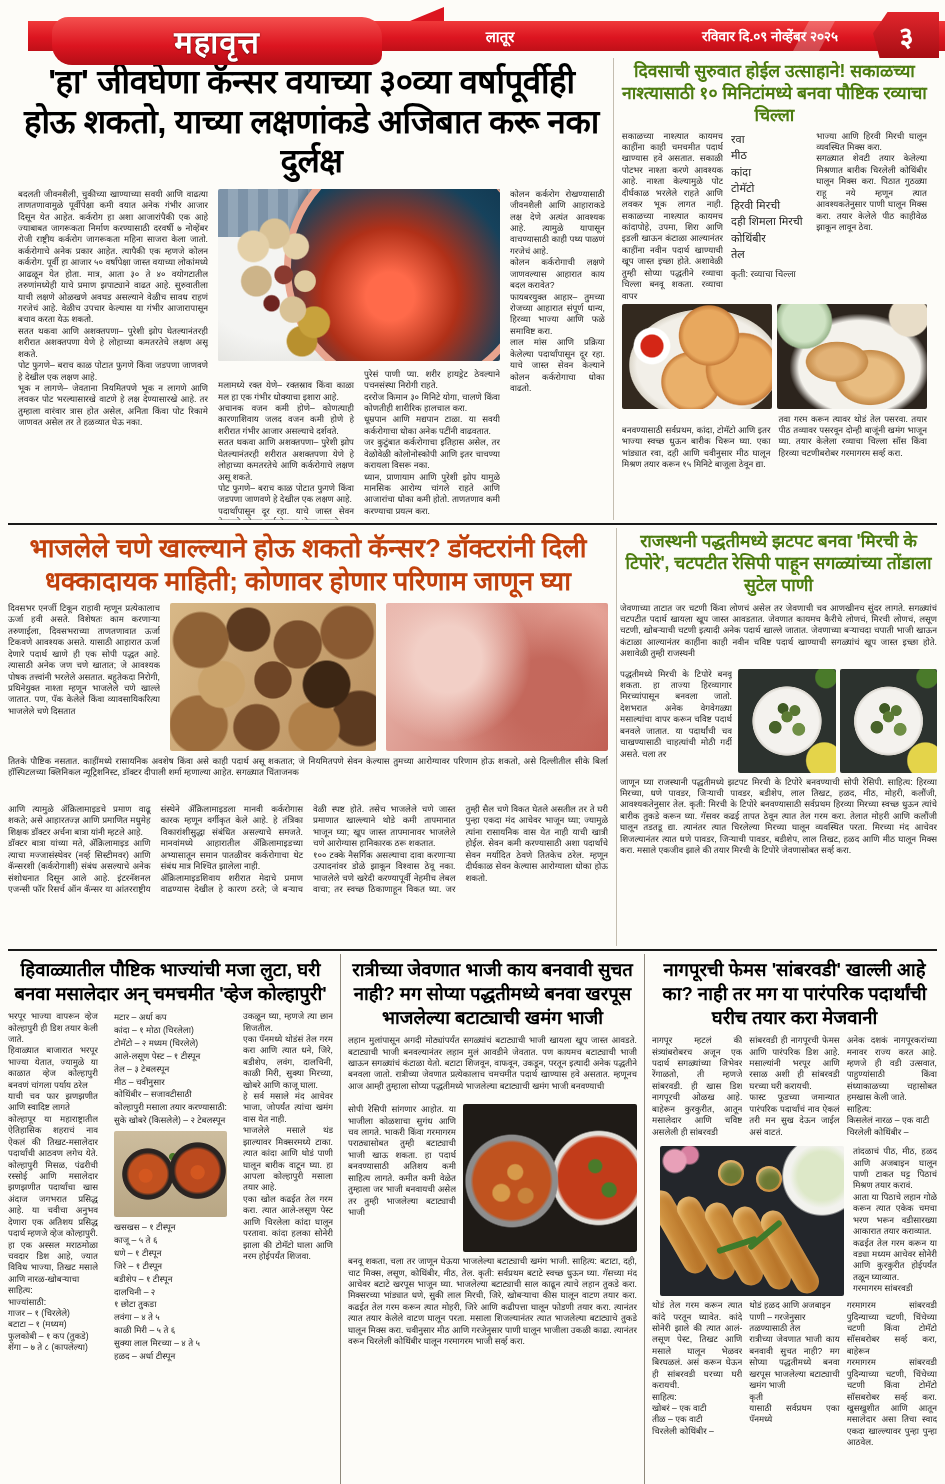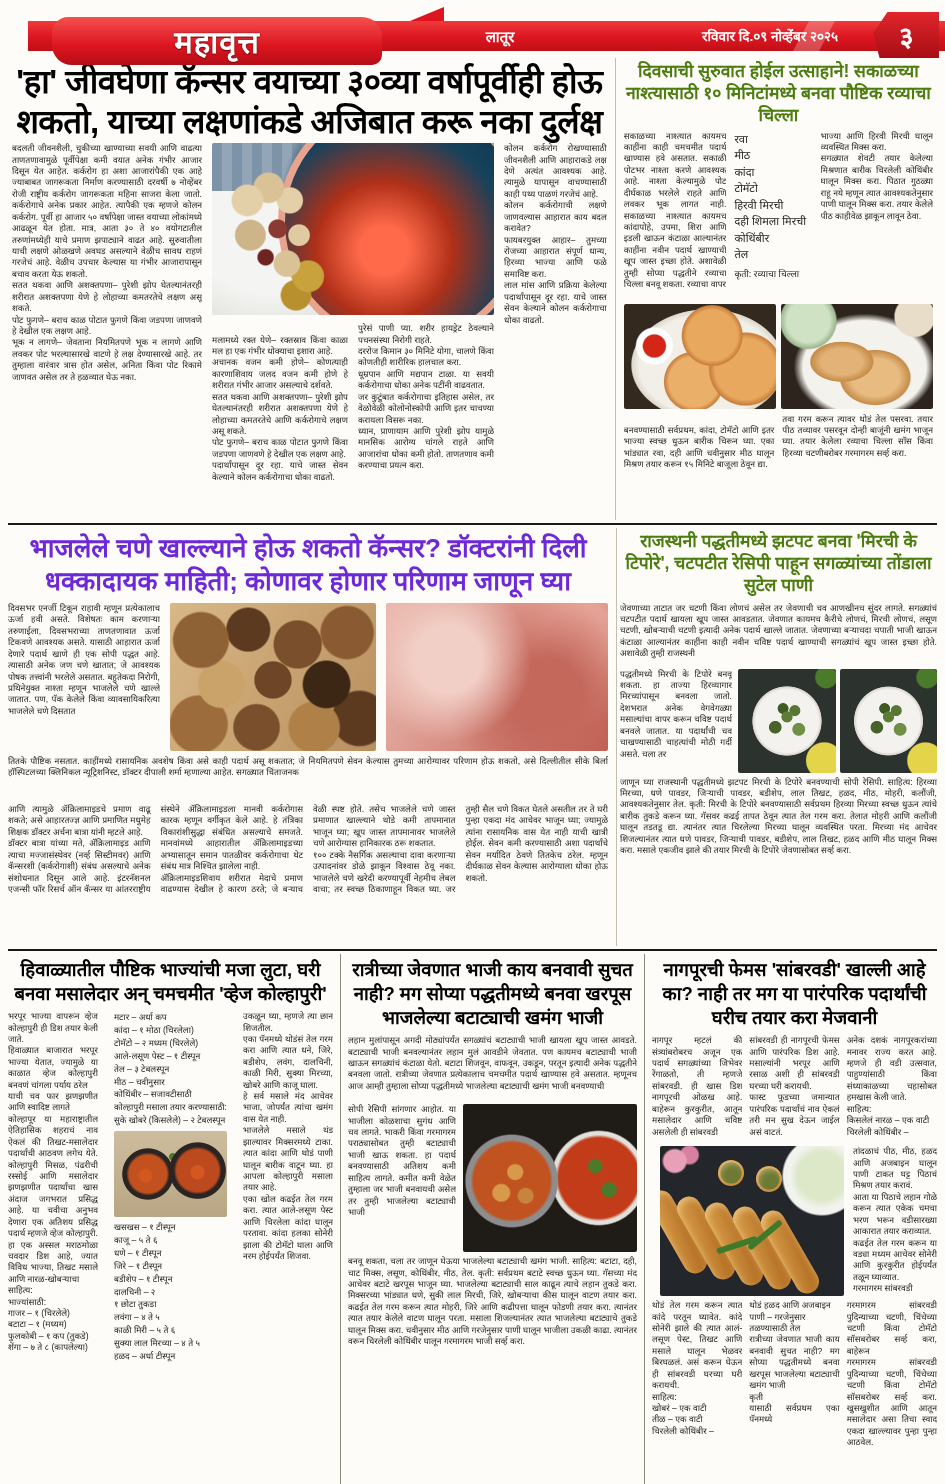--- a/index.html
+++ b/index.html
@@ -29,26 +29,26 @@
                display:flex; align-items:center; justify-content:center; }
   .pagenum { color:#fff; font-size:27px; font-weight:bold; transform:rotate(-6deg); }
 
   
   .bt { font-size:8.6px; line-height:1.33; text-align:justify; white-space:pre-line; overflow:hidden; }
   .ing { list-style:none; font-size:11px; line-height:1.5; }
   .ing li { white-space:nowrap; overflow:hidden; }
   .rule { height:2px; background:#1a1a1a; margin:3px 8px; }
 
   
-  .top { display:flex; height:462px; padding:0 12px; overflow:hidden; }
+  .top { display:flex; height:462px; padding:0 18px; overflow:hidden; }
   .art-cancer { width:608px; padding-right:8px; }
   .hl-xl { font-size:33px; line-height:1.2; font-weight:bold; text-align:center; color:#000;
            letter-spacing:-0.5px; padding:4px 2px 2px; }
   .cancer-grid { display:grid; grid-template-columns:190px 282px 1fr; column-gap:10px;
-                 height:344px; overflow:hidden; }
+                 height:344px; margin-top:6px; overflow:hidden; }
   .photo-colon { position:relative; height:172px; overflow:hidden; border-radius:2px;
      background:
        radial-gradient(circle at 79% 52%, rgba(255,90,60,.85) 0 9%, rgba(200,40,20,.55) 20%, rgba(18,60,82,0) 46%),
        radial-gradient(circle at 80% 45%, #1b4a63 0 40%, rgba(16,50,70,.9) 55%, rgba(14,44,62,0) 66%),
        repeating-linear-gradient(90deg,#7d93a8 0 10px,#92a6b8 10px 20px) ,
        linear-gradient(#e6e8e6,#dfe1de);
      background-size:100% 100%,100% 100%,46% 34%,100% 100%;
      background-repeat:no-repeat; background-position:0 0,0 0,0 0,0 0; }
   .photo-colon .coat { position:absolute; left:0; top:28%; width:58%; height:72%;
      background:radial-gradient(ellipse at 35% 20%, #f4f4f2 0 55%, #e2e2de 85%); }
@@ -87,21 +87,21 @@
       radial-gradient(circle at 88% 12%, #e8ddc8 0 12%, transparent 13%),
       radial-gradient(ellipse at 40% 55%, #e2b276 0 16%, #c68c4a 24%, transparent 25%),
       radial-gradient(ellipse at 62% 70%, #e8bc80 0 18%, #c68c4a 26%, transparent 27%),
       radial-gradient(ellipse at 55% 60%, #f4f2ec 0 52%, transparent 60%),
       #2c241d; }
   .chilla-cont { column-count:2; column-gap:8px; height:118px; overflow:hidden; margin-top:5px; }
 
   
   .mid { display:flex; height:418px; padding:0 8px; overflow:hidden; }
   .art-chana { width:608px; padding-right:8px; }
-  .hl-lg { font-size:26px; line-height:1.25; font-weight:bold; text-align:center; color:#6d28d9; padding:4px 0; }
+  .hl-lg { font-size:26px; line-height:1.25; font-weight:bold; text-align:center; color:#c2410c; padding:4px 0; }
   .chana-row { display:flex; gap:10px; height:148px; margin-top:2px; }
   .chana-intro { width:152px; }
   .photo-chana { width:206px; border-radius:2px; background:
       radial-gradient(circle at 15% 25%, #8f6236 0 13%, transparent 14%),
       radial-gradient(circle at 38% 18%, #5c3a20 0 12%, transparent 13%),
       radial-gradient(circle at 62% 28%, #7a4f2c 0 14%, transparent 15%),
       radial-gradient(circle at 86% 20%, #8a5a32 0 12%, transparent 13%),
       radial-gradient(circle at 25% 55%, #caa36b 0 13%, transparent 14%),
       radial-gradient(circle at 50% 52%, #6e4526 0 14%, transparent 15%),
       radial-gradient(circle at 76% 55%, #3c2614 0 13%, transparent 14%),

